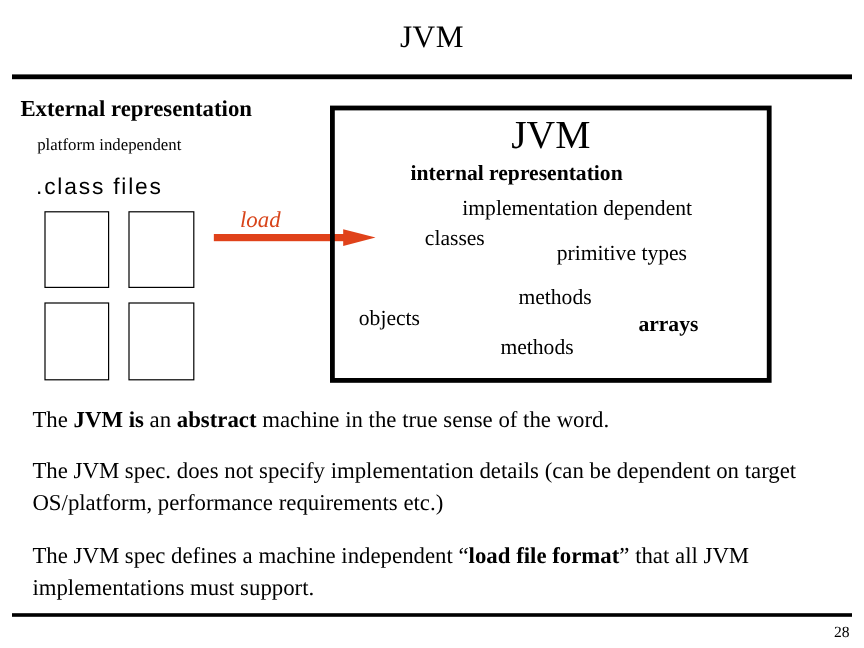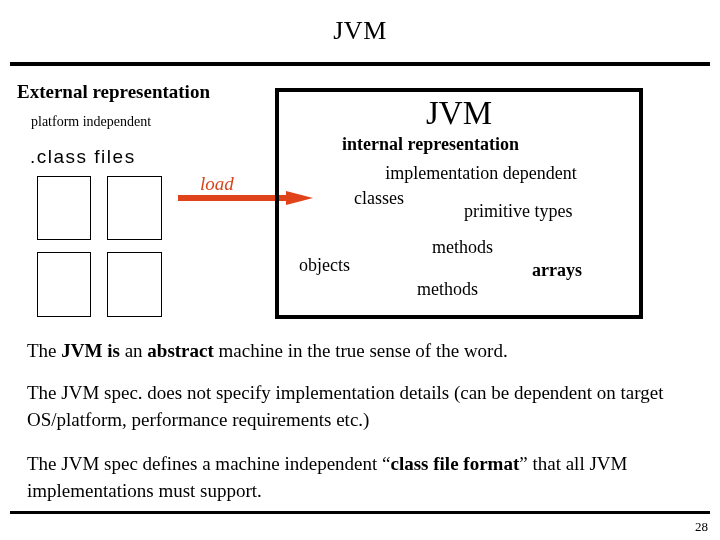--- a/index.html
+++ b/index.html
@@ -215,17 +215,17 @@
 <div class="jvm-term" id="term-primitive-types">primitive types</div>
 <div class="jvm-term" id="term-integers">methods</div>
 <div class="jvm-term" id="term-objects">objects</div>
 <div class="jvm-term" id="term-arrays">arrays</div>
 <div class="jvm-term" id="term-methods">methods</div>
 
 <div class="body-para" id="para-1"><span>The </span><b>JVM is</b><span> an </span><b>abstract</b><span> machine in the true sense of the word.</span></div>
 
 <div class="body-para" id="para-2">The JVM spec. does not specify implementation details (can be dependent on target OS/platform, performance requirements etc.)</div>
 
-<div class="body-para" id="para-3"><span>The JVM spec defines a machine independent “</span><b>class file format</b><span>” that all JVM implementations must support.</span></div>
+<div class="body-para" id="para-3"><span>The JVM spec defines a machine independent “</span><b>load file format</b><span>” that all JVM implementations must support.</span></div>
 
 <div id="footer-rule"></div>
 <div id="footer-left">Review</div>
 <div id="footer-page">28</div>
 
 </body></html>

